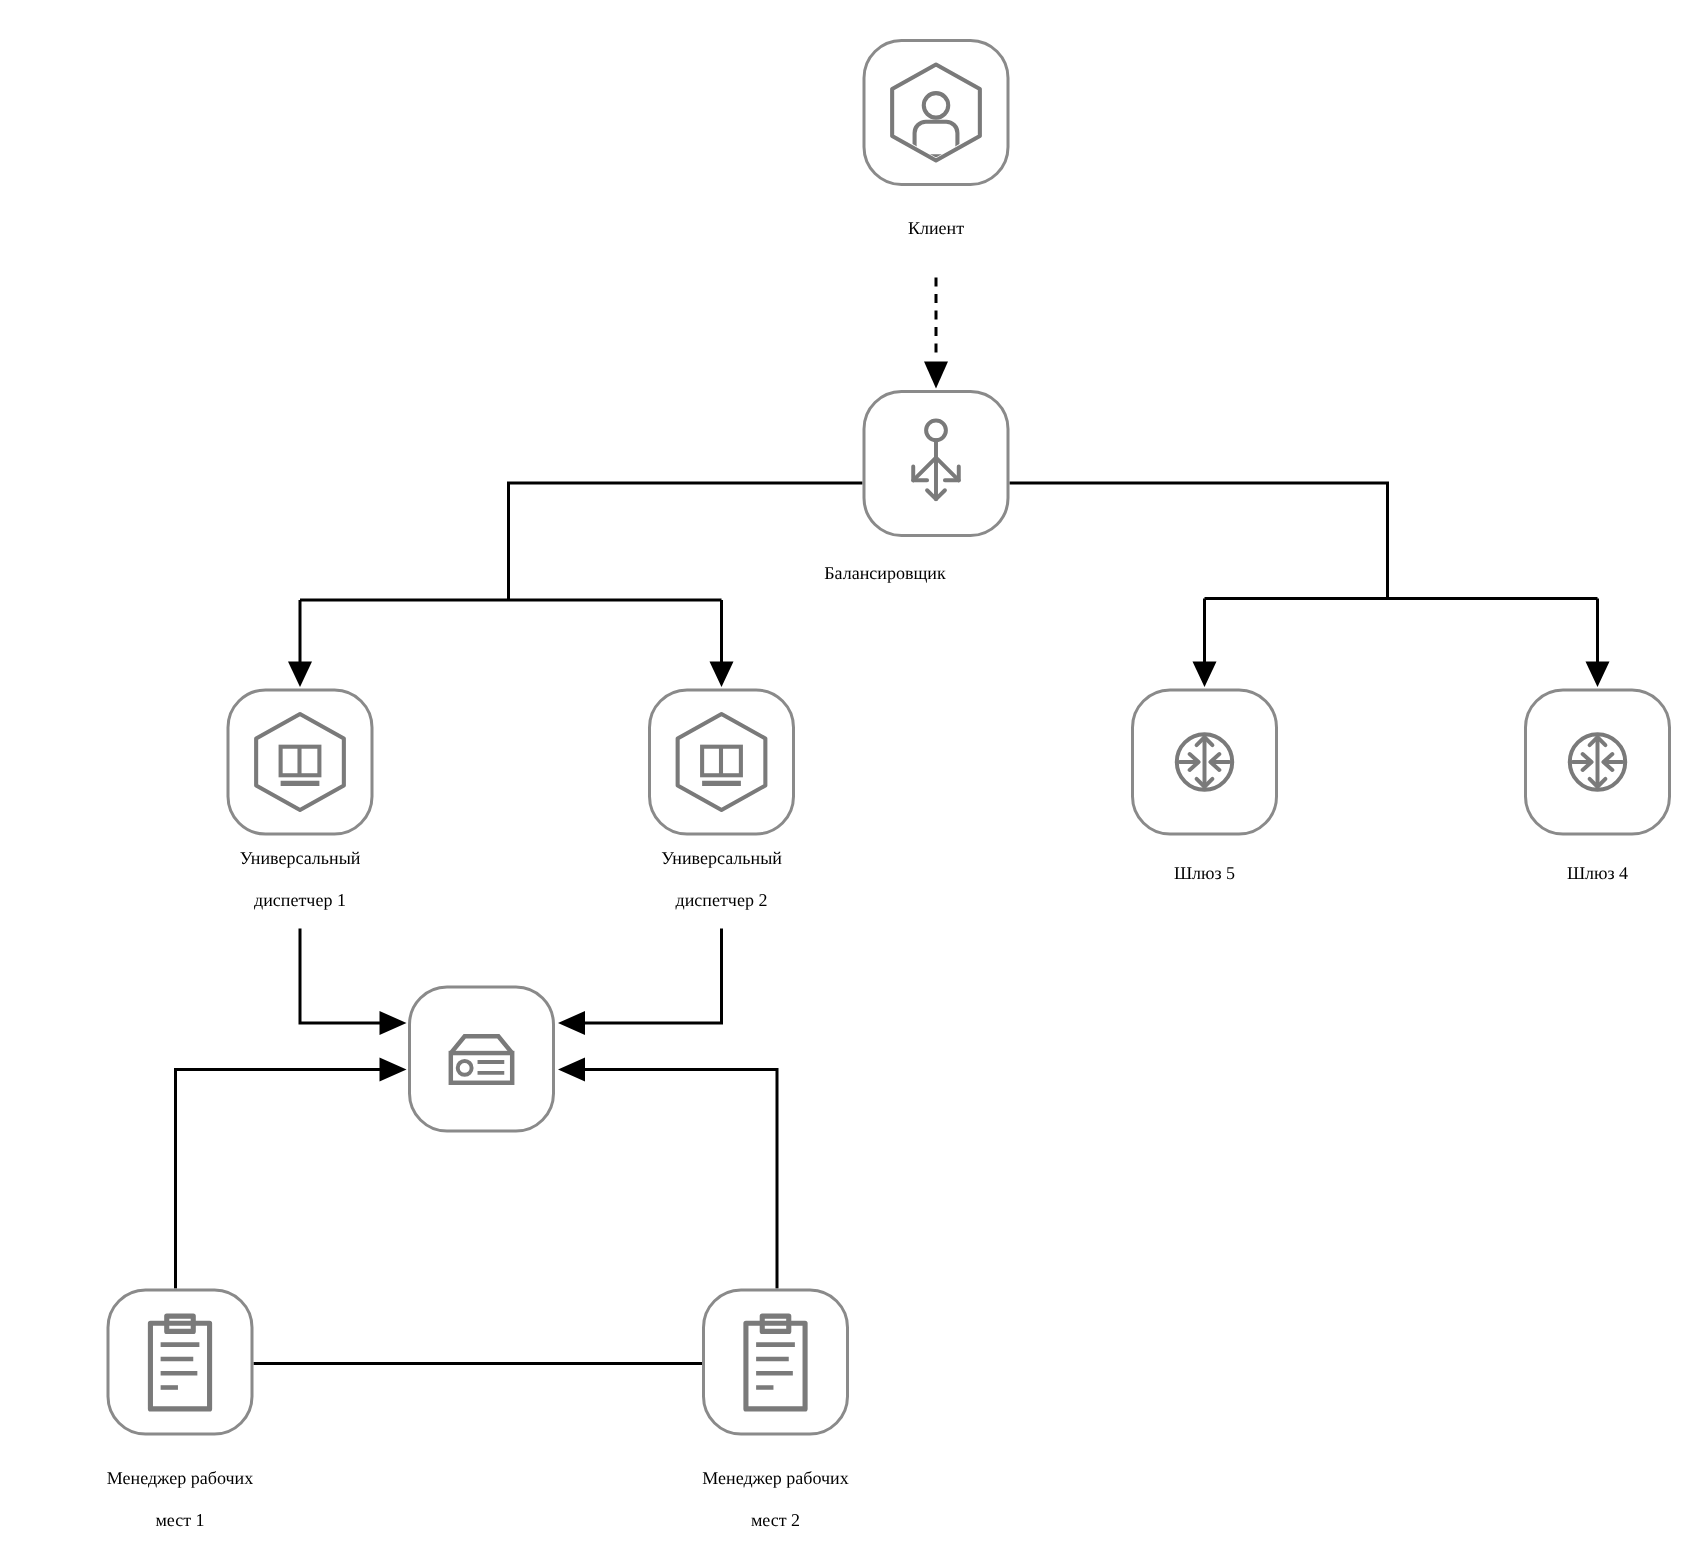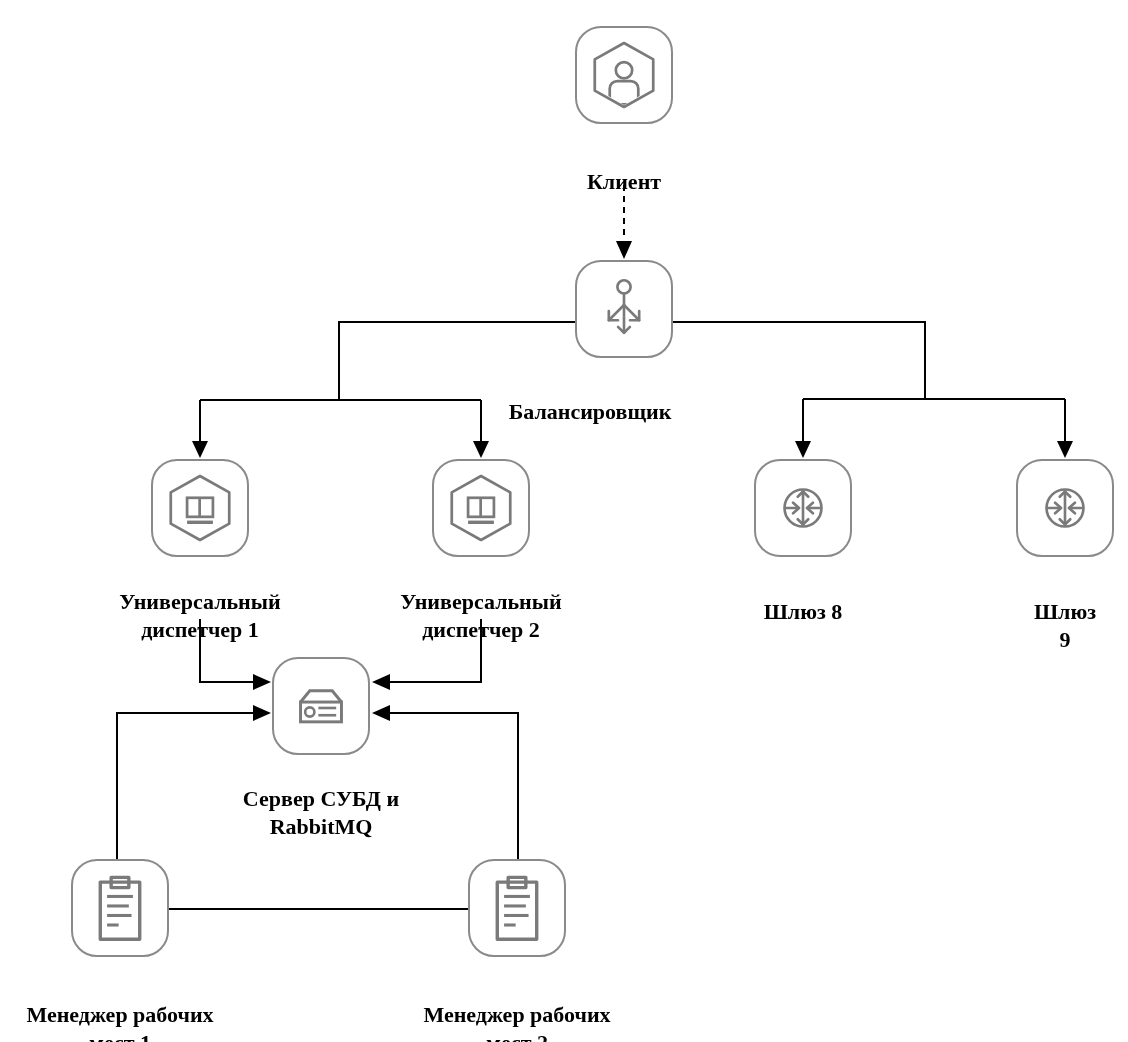--- a/index.html
+++ b/index.html
@@ -24,22 +24,22 @@
     display:flex;align-items:center;justify-content:center;
   }
   .icon{display:block;}
   .icon .s{fill:none;stroke:#7a7a7a;stroke-width:4;stroke-linecap:round;stroke-linejoin:round;}
   .icon .s.th{stroke-width:4.5;}
   .icon .s.bar{stroke-width:5;stroke-linecap:butt;}
   .icon .s.sq{stroke-linecap:butt;stroke-linejoin:miter;}
   .label{
     position:absolute;
     transform:translateX(-50%);
-    font-size:22px;line-height:28px;font-weight:700;color:#000000;
-    text-align:center;white-space:pre-line;margin-top:30px;
+    font-size:12px;line-height:28px;font-weight:400;color:#000000;
+    text-align:center;white-space:pre-line;
   }
 </style>
 </head>
 <body>
 
 <div class="canvas">
 
   <svg class="edges" viewBox="0 0 1128 1042" xmlns="http://www.w3.org/2000/svg">
 
     <g>
@@ -140,47 +140,45 @@
       <circle class="s" cx="50" cy="50" r="28"></circle>
       <path class="s" d="M50 25 V75"></path>
       <path class="s" d="M42 33 L50 25 L58 33"></path>
       <path class="s" d="M42 67 L50 75 L58 67"></path>
       <path class="s" d="M25 50 H43"></path>
       <path class="s" d="M35 42 L44 50 L35 58"></path>
       <path class="s" d="M75 50 H57"></path>
       <path class="s" d="M65 42 L56 50 L65 58"></path>
     </svg>
   </div>
-  <div class="label" style="left:803px;top:568px">Шлюз 8</div>
+  <div class="label" style="left:803px;top:568px">Шлюз 5</div>
 
   <div class="node" style="left:1016px;top:459px">
     <svg class="icon" width="66" height="66" viewBox="0 0 100 100">
       <circle class="s" cx="50" cy="50" r="28"></circle>
       <path class="s" d="M50 25 V75"></path>
       <path class="s" d="M42 33 L50 25 L58 33"></path>
       <path class="s" d="M42 67 L50 75 L58 67"></path>
       <path class="s" d="M25 50 H43"></path>
       <path class="s" d="M35 42 L44 50 L35 58"></path>
       <path class="s" d="M75 50 H57"></path>
       <path class="s" d="M65 42 L56 50 L65 58"></path>
     </svg>
   </div>
-  <div class="label" style="left:1065px;top:568px">Шлюз 9</div>
+  <div class="label" style="left:1065px;top:568px">Шлюз 4</div>
 
   <div class="node" style="left:272px;top:657px">
     <svg class="icon" width="66" height="66" viewBox="0 0 100 100">
       <path class="s th sq" d="M19 44 L33 27 H67 L81 44"></path>
       <rect class="s th sq" x="19" y="44" width="62" height="30"></rect>
       <circle class="s" cx="33" cy="59" r="7"></circle>
       <path class="s sq" d="M46 53 H73"></path>
       <path class="s sq" d="M46 64 H73"></path>
     </svg>
   </div>
-  <div class="label" style="left:321px;top:755px">Сервер СУБД и
-RabbitMQ</div>
 
   <div class="node" style="left:71px;top:859px">
     <svg class="icon" width="68" height="68" viewBox="0 0 100 100">
       <rect class="s bar" x="37" y="5" width="26" height="15"></rect>
       <rect class="s bar" x="21" y="12" width="58" height="84"></rect>
       <path class="s th sq" d="M31 33 H69"></path>
       <path class="s th sq" d="M31 47 H63"></path>
       <path class="s th sq" d="M31 61 H67"></path>
       <path class="s th sq" d="M31 75 H48"></path>
     </svg>

